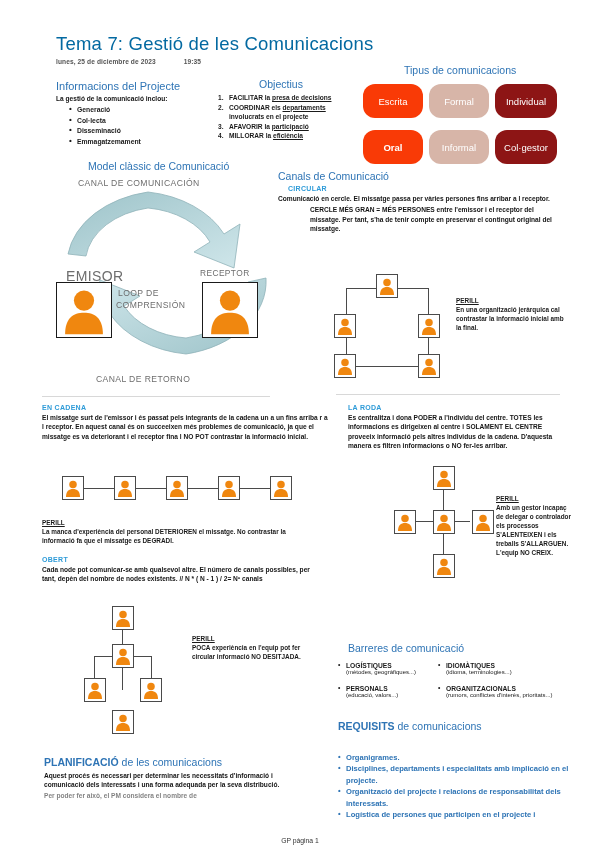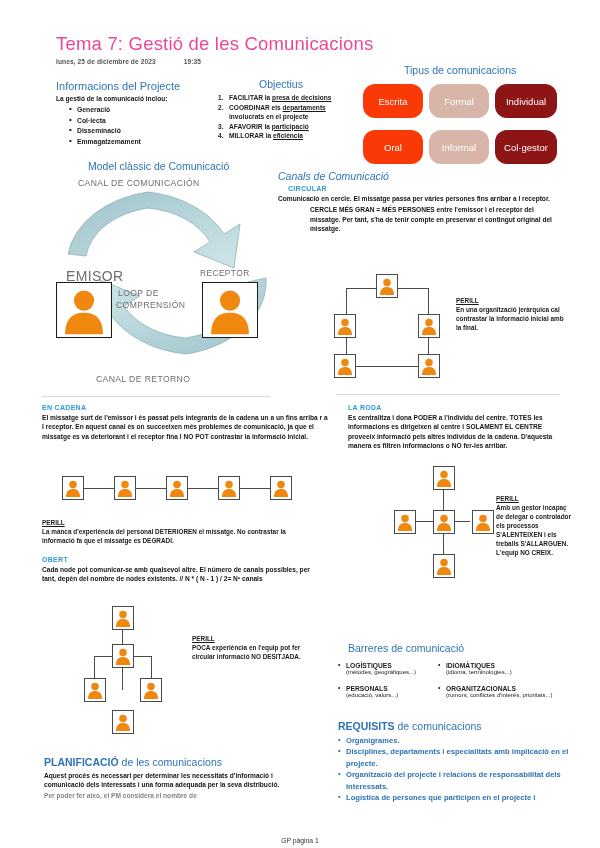--- a/index.html
+++ b/index.html
@@ -8,21 +8,21 @@
     width:600px; height:848px; position:relative;
     font-family:"Liberation Sans", sans-serif;
     color:#1a1a1a; overflow:hidden;
   }
   .page { position:absolute; inset:0; }
   .abs { position:absolute; }
 
   
   .title {
     left:56px; top:33px; font-size:18.5px; font-weight:400;
-    color:#ec4899; letter-spacing:0.2px;
+    color:#0369a1; letter-spacing:0.2px;
   }
   .subtitle {
     left:56px; top:58px; font-size:6.6px; font-weight:700; color:#555;
     letter-spacing:0.1px;
   }
   .subtitle .tm { margin-left:26px; }
 
   
   .h-blue { color:#2e74b5; font-size:11px; font-weight:400; }
   .h-sub { color:#2e9bd8; font-size:7px; font-weight:700; letter-spacing:.3px;}
@@ -99,21 +99,21 @@
       <li><span>COORDINAR els <u class="u">departaments</u> involucrats en el projecte</span></li>
       <li><span>AFAVORIR la <u class="u">participació</u></span></li>
       <li><span>MILLORAR la <u class="u">eficiència</u></span></li>
     </ol>
   </div>
 
   <div class="abs tipus-title" style="left:404px; top:64px;">Tipus de comunicacions</div>
   <div class="tbox c-orange" style="left:363px; top:84px; width:60px; height:34px;">Escrita</div>
   <div class="tbox c-tan" style="left:429px; top:84px; width:60px; height:34px;">Formal</div>
   <div class="tbox c-dred" style="left:495px; top:84px; width:62px; height:34px;">Individual</div>
-  <div class="tbox c-orange" style="left:363px; top:130px; width:60px; height:34px;">Oral</div>
+  <div class="tbox c-orange" style="left:363px; top:130px; width:60px; height:34px;font-weight:bold;">Oral</div>
   <div class="tbox c-tan" style="left:429px; top:130px; width:60px; height:34px;">Informal</div>
   <div class="tbox c-dred" style="left:495px; top:130px; width:62px; height:34px;">Col·gestor</div>
 
   <div class="abs h-blue" style="left:88px; top:160px; font-size:10.5px;">Model clàssic de Comunicació</div>
 
   <div class="diag">
     <div class="lab-gray" style="left:30px; top:6px;">CANAL DE COMUNICACIÓN</div>
     <div class="lab-gray" style="left:48px; top:202px;">CANAL DE RETORNO</div>
 
     <svg width="238" height="222" style="position:absolute; left:0; top:0;">
@@ -149,21 +149,21 @@
       </svg>
     </div>
 
     <div class="lab-gray" style="left:70px; top:116px; font-size:8.6px;">LOOP DE</div>
     <div class="lab-gray" style="left:68px; top:128px; font-size:8.6px;">COMPRENSIÓN</div>
   </div>
 
   <div class="hrule" style="left:42px; top:396px; right:330px;"></div>
 
   <div class="abs" style="left:278px; top:170px; width:290px;">
-    <div class="h-blue" style="font-size:10.5px;font-style:italic;">Canals de Comunicació</div>
+    <div class="h-blue" style="font-size:10.5px;">Canals de Comunicació</div>
     <div class="h-sub" style="margin-top:3px; margin-left:10px;">CIRCULAR</div>
     <div class="body-t" style="margin-top:2px;">Comunicació en cercle. El missatge passa per vàries persones fins arribar a l receptor.</div>
     <div class="body-t" style="margin-top:2px; margin-left:32px; width:250px;">CERCLE MÉS GRAN = MÉS PERSONES entre l'emissor i el receptor del missatge. Per tant, s'ha de tenir compte en preservar el contingut original del missatge.</div>
   </div>
 
   <div class="abs" style="left:322px; top:272px; width:150px; height:118px;">
     <div class="edge" style="left:24px; top:16px; width:82px; height:1px;"></div>
     <div class="edge" style="left:24px; top:16px; width:1px; height:40px;"></div>
     <div class="edge" style="left:106px; top:16px; width:1px; height:40px;"></div>
     <div class="edge" style="left:24px; top:56px; width:1px; height:38px;"></div>
@@ -380,21 +380,21 @@
         <span>ORGANITZACIONALS</span>
       </div>
       <div style="padding-left:8px; font-size:6px; font-weight:400;">(rumors, conflictes d'interès, prioritats...)</div>
     </div>
   </div>
 
   <div class="abs" style="left:338px; top:720px; width:250px;">
     <div class="req-h">
       <b>REQUISITS</b><span> de comunicacions</span>
     </div>
-    <ul class="reqs" style="margin-top:3px;">
+    <ul class="reqs" style="margin-top:20px;">
       <li>Organigrames.</li>
       <li>Disciplines, departaments i especialitats amb implicació en el projecte.</li>
       <li>Organització del projecte i relacions de responsabilitat dels interessats.</li>
       <li>Logística de persones que participen en el projecte i</li>
     </ul>
   </div>
 
   <div class="abs" style="left:44px; top:756px; width:260px;">
     <div style="font-size:10.5px; color:#2e74b5;">
       <b>PLANIFICACIÓ</b><span> de les comunicacions</span>

